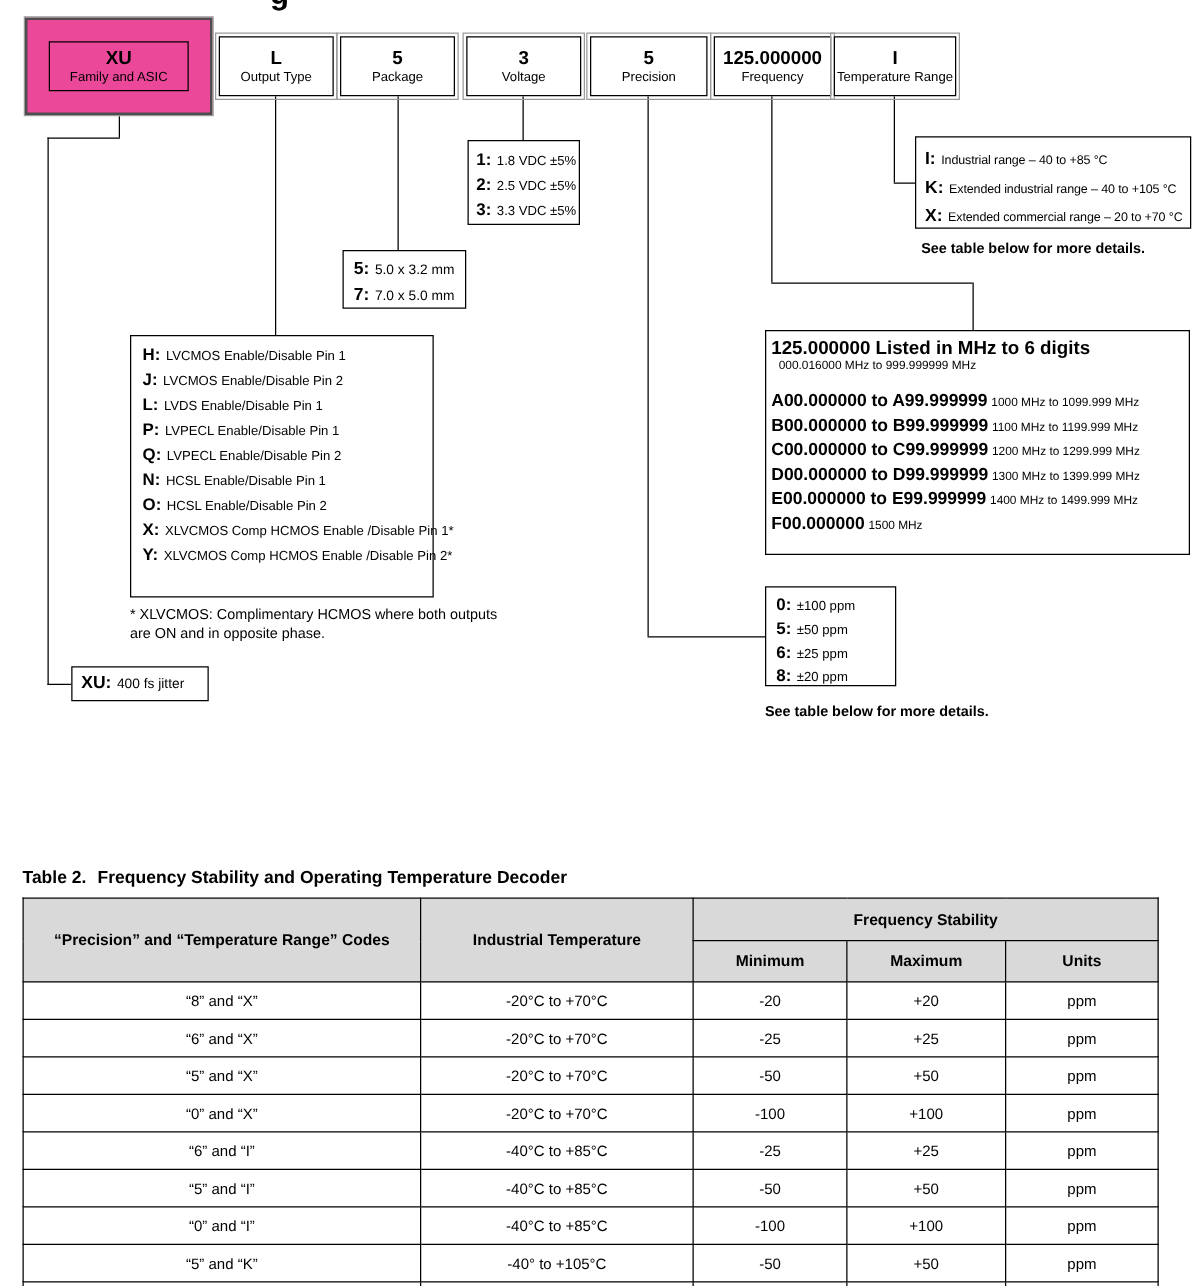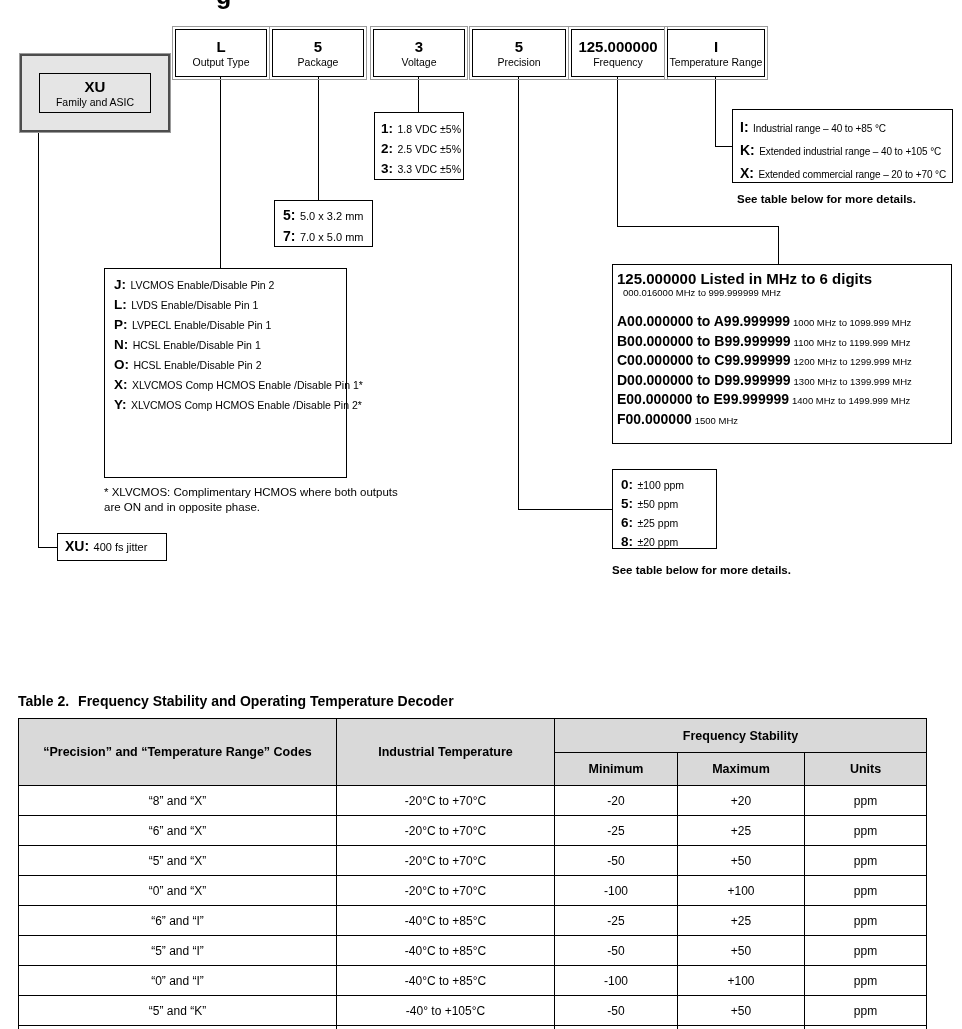--- a/index.html
+++ b/index.html
@@ -28,21 +28,21 @@
   .fbox .lbl  { font-size:10.5px; line-height:13px; white-space:nowrap; }
   #f-output      { left:175px; width:92px; }
   #f-package     { left:272px; width:92px; }
   #f-voltage     { left:373px; width:92px; }
   #f-precision   { left:472px; width:94px; }
   #f-frequency   { left:571px; width:94px; }
   #f-temperature { left:667px; width:98px; }
 
   .xu-outer {
     position:absolute; left:20px; top:14px; width:150px; height:78px;
-    border:2px solid #4d4d4d; outline:1px solid #9b9b9b; background:#e5e5e5; padding:17px;margin-top:40px;
+    border:2px solid #4d4d4d; outline:1px solid #9b9b9b; background:#ec4899; padding:17px;
   }
   .xu-inner {
     width:100%; height:100%; border:1px solid #000;
     display:flex; flex-direction:column; align-items:center; justify-content:center; text-align:center;
   }
   .xu-inner .code { font-weight:bold; font-size:15px; line-height:19px; }
   .xu-inner .lbl  { font-size:10.5px; line-height:13px; }
 
   
   .callout { position:absolute; border:1px solid #000; background:#fff; }
@@ -158,28 +158,30 @@
 
     <div class="callout" id="co-package">
 
         <span class="co-line"><span class="co-code">5:</span> <span class="co-desc">5.0 x 3.2 mm</span></span>
 
         <span class="co-line"><span class="co-code">7:</span> <span class="co-desc">7.0 x 5.0 mm</span></span>
       </div>
 
     <div class="callout" id="co-output">
 
+        <span class="co-line"><span class="co-code">H:</span> <span class="co-desc">LVCMOS Enable/Disable Pin 1</span></span>
 
         <span class="co-line"><span class="co-code">J:</span> <span class="co-desc">LVCMOS Enable/Disable Pin 2</span></span>
 
         <span class="co-line"><span class="co-code">L:</span> <span class="co-desc">LVDS Enable/Disable Pin 1</span></span>
 
 
         <span class="co-line"><span class="co-code">P:</span> <span class="co-desc">LVPECL Enable/Disable Pin 1</span></span>
 
+        <span class="co-line"><span class="co-code">Q:</span> <span class="co-desc">LVPECL Enable/Disable Pin 2</span></span>
 
         <span class="co-line"><span class="co-code">N:</span> <span class="co-desc">HCSL Enable/Disable Pin 1</span></span>
 
         <span class="co-line"><span class="co-code">O:</span> <span class="co-desc">HCSL Enable/Disable Pin 2</span></span>
 
         <span class="co-line"><span class="co-code">X:</span> <span class="co-desc">XLVCMOS Comp HCMOS Enable /Disable Pin 1*</span></span>
 
         <span class="co-line"><span class="co-code">Y:</span> <span class="co-desc">XLVCMOS Comp HCMOS Enable /Disable Pin 2*</span></span>
       </div>
     <div class="footnote">* XLVCMOS: Complimentary HCMOS where both outputs are ON and in opposite phase.</div>

